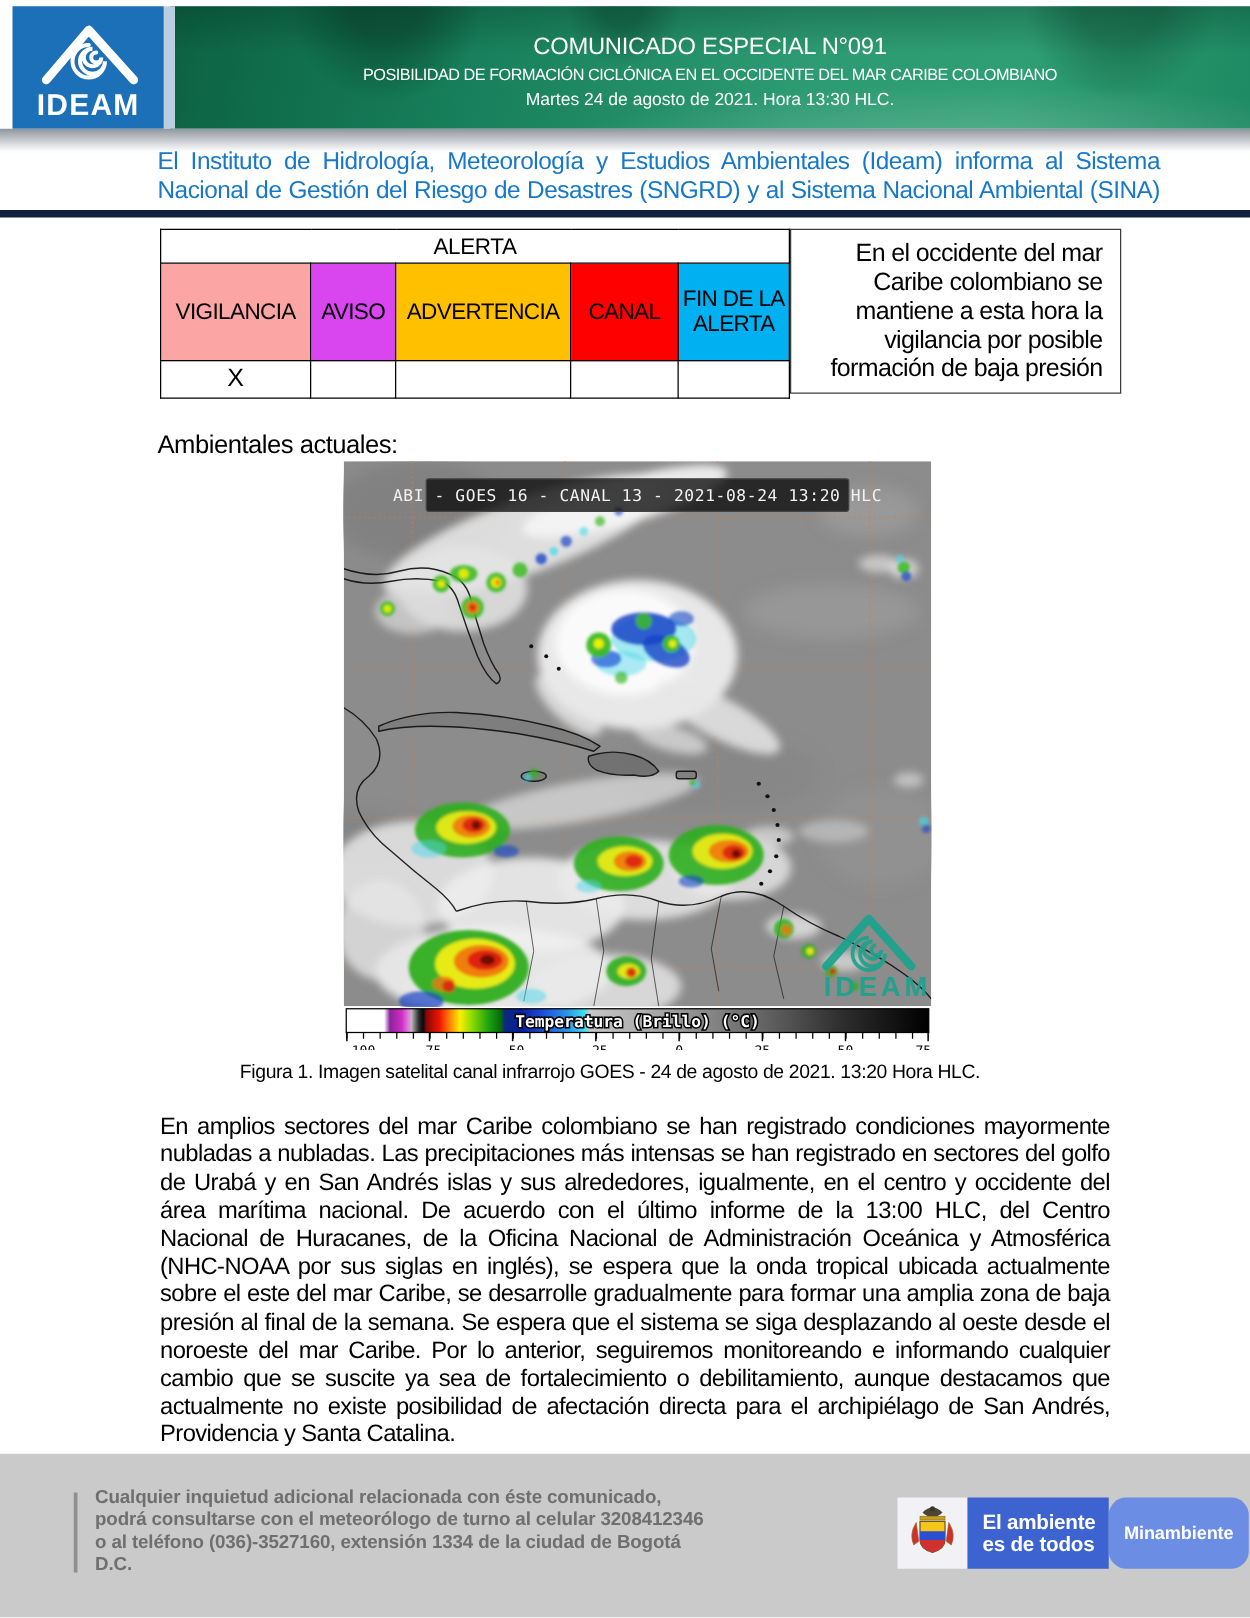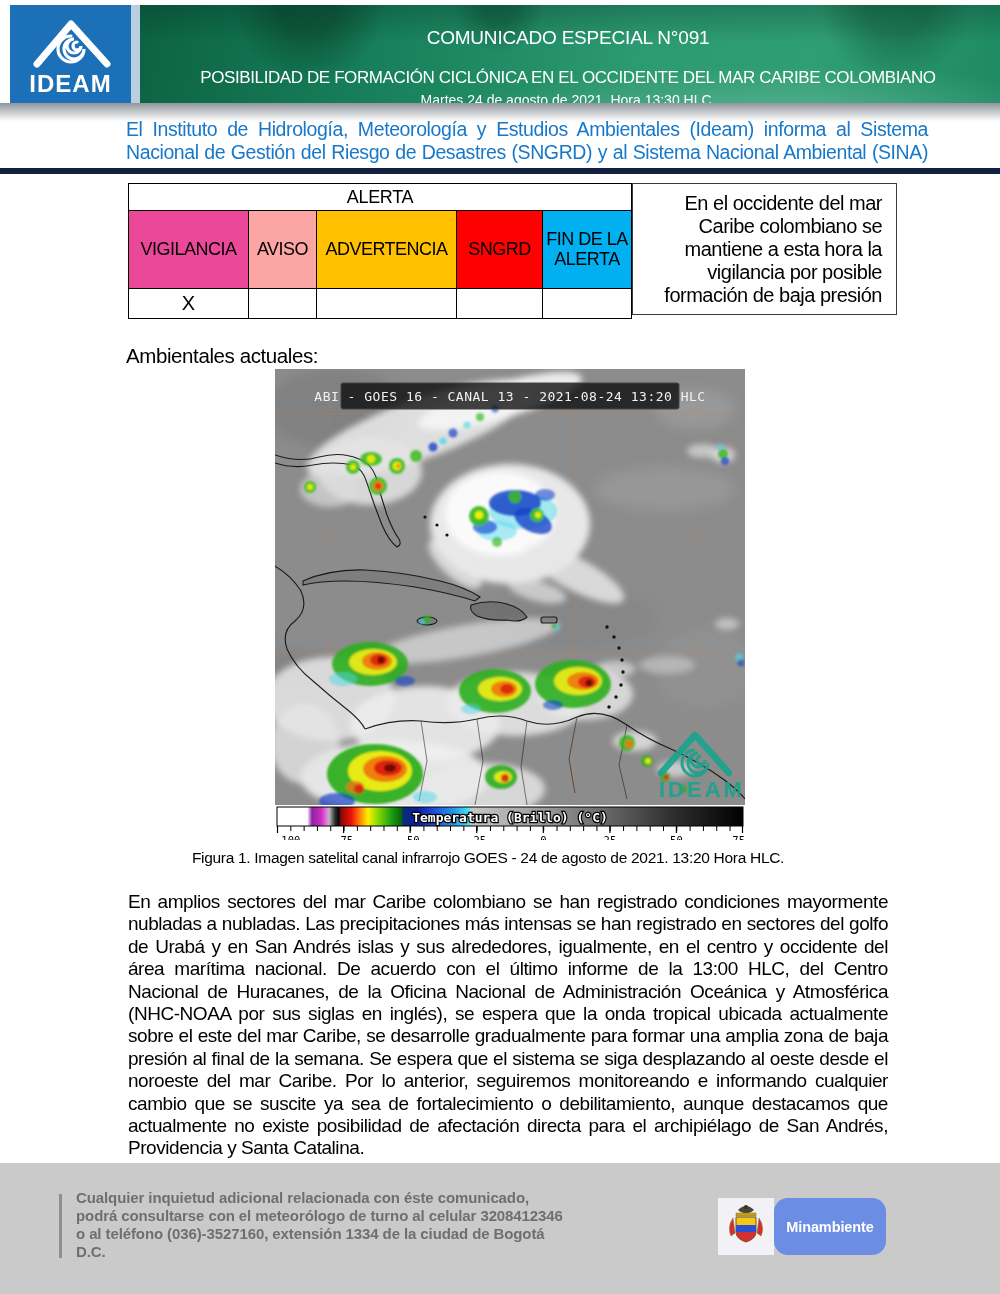--- a/index.html
+++ b/index.html
@@ -16,21 +16,21 @@
     background:
       radial-gradient(ellipse 60% 80% at 75% 115%, rgba(255,255,255,.20), transparent 65%),
       radial-gradient(circle at 20% 0%, rgba(4,48,30,.45) 0 4%, transparent 11%),
       radial-gradient(circle at 42% 2%, rgba(4,48,30,.35) 0 3%, transparent 9%),
       radial-gradient(circle at 88% 0%, rgba(4,48,30,.30) 0 4%, transparent 10%),
       linear-gradient(rgba(0,40,26,.28), transparent 38%),
       linear-gradient(100deg,#0c6243 0%,#177f5b 28%,#2c9a72 58%,#2f9e75 78%,#1e8a63 100%);
     color:#fff;text-align:center;
   }
   .hdr-title{margin-top:22px;font-size:19px;letter-spacing:-.2px;}
-  .hdr-subtitle{margin-top:19px;font-size:17px;letter-spacing:-.4px;white-space:nowrap;}
+  .hdr-subtitle{margin-top:3px;font-size:13px;letter-spacing:-.4px;white-space:nowrap;}
   .hdr-date{margin-top:4px;font-size:14px;}
   .hdr-gap{left:131px;top:5px;width:9px;height:98px;background:#b9cedf;}
   .ideam-box{
     left:10px;top:5px;width:121px;height:98px;background:#1c70b7;
     display:flex;flex-direction:column;align-items:center;justify-content:center;
   }
   .ideam-label{color:#fff;font-weight:bold;font-size:24px;letter-spacing:1px;margin-top:-2px;}
   .hdr-shadow{left:0;top:103px;width:1000px;height:20px;
     background:linear-gradient(#8f969c,#fdfdfd 90%);}
 
@@ -102,24 +102,24 @@
 
 <div class="abs intro">El Instituto de Hidrología, Meteorología y Estudios Ambientales (Ideam) informa al Sistema Nacional de Gestión del Riesgo de Desastres (SNGRD) y al Sistema Nacional Ambiental (SINA)</div>
 <div class="abs navy-bar"></div>
 
 <table class="alert">
   <tbody>
       <tr class="title-row">
     <th colspan="5">ALERTA</th>
   </tr>
   <tr class="level-row">
-    <td style="width: 119px; background: #ec4899;">VIGILANCIA</td>
-    <td style="width: 67px; background: #fca5a5;">AVISO</td>
+    <td style="width: 119px; background: #fca5a5;">VIGILANCIA</td>
+    <td style="width: 67px; background: #d946ef;">AVISO</td>
     <td style="width: 139px; background: rgb(255, 192, 0);">ADVERTENCIA</td>
-    <td style="width: 85px; background: rgb(255, 0, 0);">SNGRD</td>
+    <td style="width: 85px; background: rgb(255, 0, 0);">CANAL</td>
     <td style="width: 88px; background: rgb(0, 176, 240);">FIN DE LA ALERTA</td>
   </tr>
   <tr class="mark-row">
     <td>X</td>
     <td></td>
     <td></td>
     <td></td>
     <td></td>
   </tr>
 </tbody>
@@ -397,14 +397,18 @@
       <path d="M13,7 Q21,-1 29,7 Q25,11 21,10 Q17,11 13,7 Z" fill="#4a4535"></path>
       <circle cx="21" cy="4" r="2" fill="#3a3527"></circle>
       <rect x="11" y="10" width="20" height="3" fill="#c8a020" stroke="#8a6c10" stroke-width=".5"></rect>
       <path d="M8,15 q-6,9 -2,18 l4,-3 z" fill="#d03030" stroke="#8a6c10" stroke-width=".5"></path>
       <path d="M34,15 q6,9 2,18 l-4,-3 z" fill="#d03030" stroke="#8a6c10" stroke-width=".5"></path>
       <path d="M11,14 h20 v15 q0,7 -10,10 q-10,-3 -10,-10 z" fill="#f5c518" stroke="#6a5a20" stroke-width="1"></path>
       <path d="M11,22 h20 v7 h-20 z" fill="#2a4fd0"></path>
       <path d="M11,29 h20 q0,7 -10,10 q-10,-3 -10,-10 z" fill="#d03030"></path>
     </svg>
   </div>
+  <div class="brand-primary">
+    <span>El ambiente</span>
+    <span>es de todos</span>
+  </div>
   <div class="brand-secondary">Minambiente</div>
 </div>
 
 </body></html>

